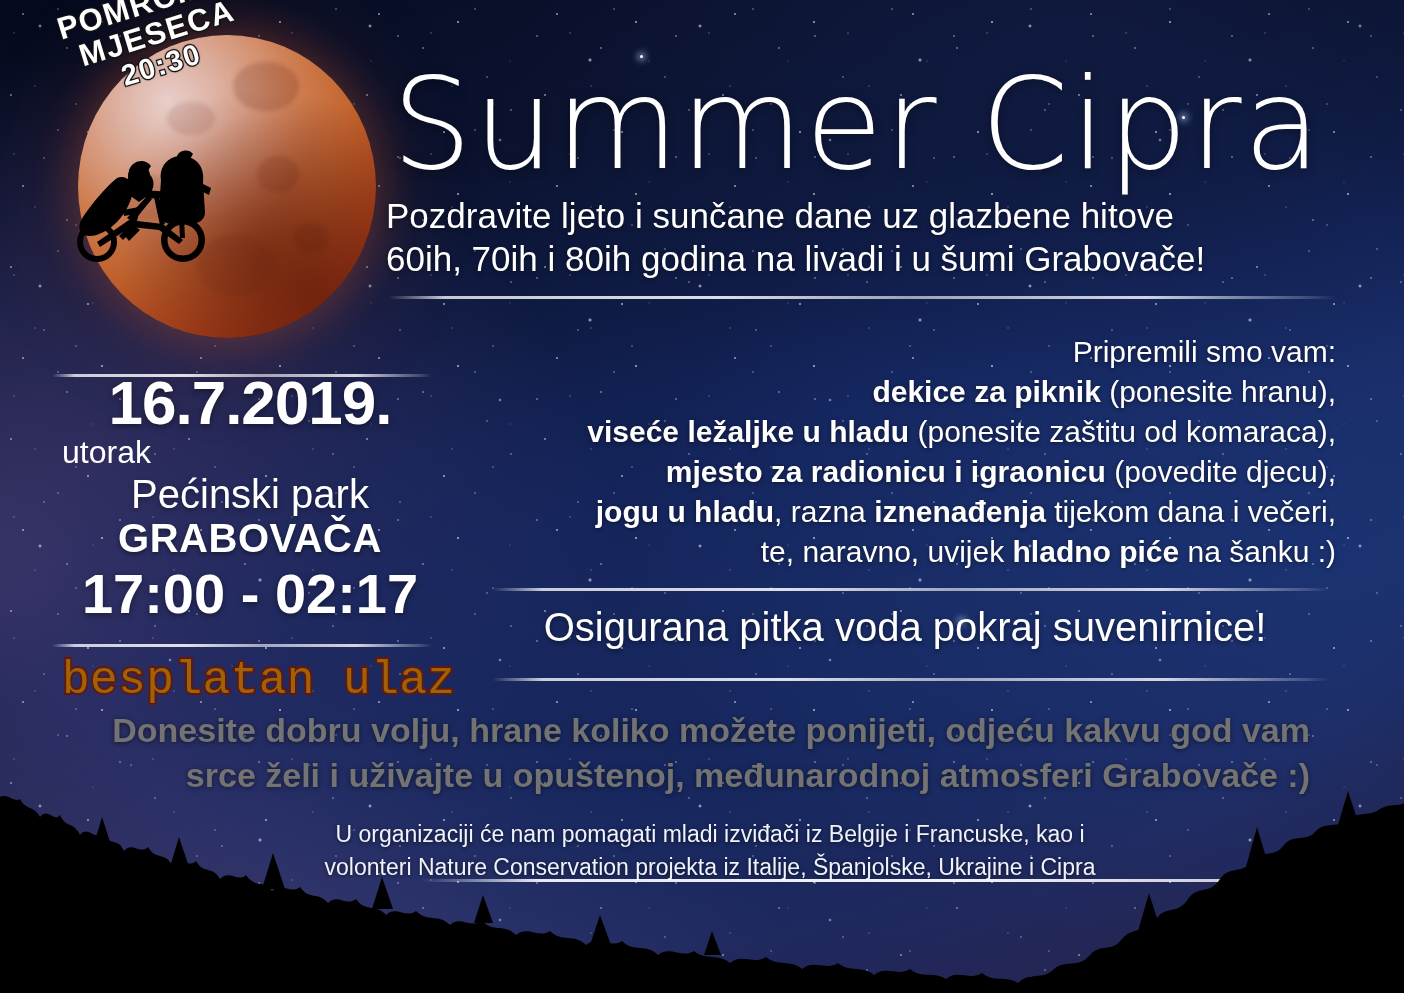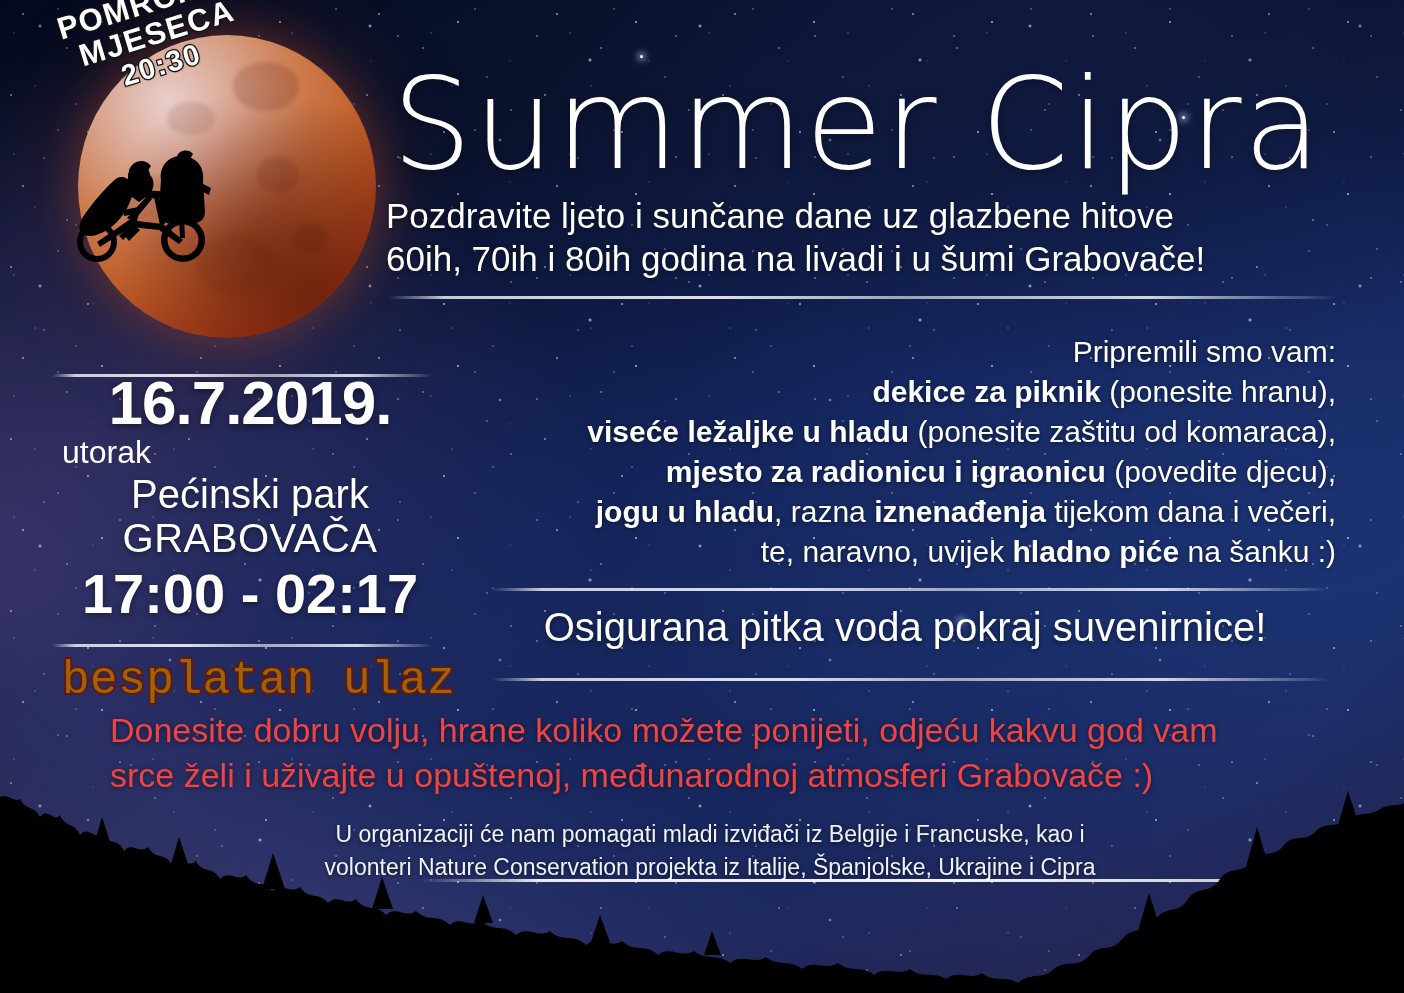--- a/index.html
+++ b/index.html
@@ -130,21 +130,21 @@
     filter:blur(.35px);opacity:.9;
   }
 
   
   .leftcol{position:absolute;left:50px;top:372px;width:400px;text-align:center;color:#fff;}
   .date-big{font-size:62px;font-weight:bold;line-height:1;letter-spacing:-1px;
             text-shadow:0 2px 6px rgba(0,0,0,.45);}
   .weekday{font-size:32px;font-weight:300;line-height:1;margin-top:2px;text-align:left;padding-left:12px;}
   .place1{font-size:40px;font-weight:400;line-height:1.1;margin-top:4px;
           text-shadow:0 2px 5px rgba(0,0,0,.4);}
-  .place2{font-size:40px;font-weight:normal;line-height:1.12;letter-spacing:.5px;
+  .place2{font-size:40px;font-weight:bold;line-height:1.12;letter-spacing:.5px;
           text-shadow:0 2px 5px rgba(0,0,0,.45);}
   .time-big{font-size:56px;font-weight:bold;line-height:1.1;margin-top:2px;
             text-shadow:0 2px 6px rgba(0,0,0,.45);}
   .free-entry{
     position:absolute;left:62px;top:655px;
     font-family:Liberation Mono, monospace;
     font-size:46px;font-weight:300;color:#a16207;letter-spacing:.5px;
     -webkit-text-stroke:4px #5e1a12;
     paint-order:stroke fill;
   }
@@ -157,22 +157,22 @@
   }
   .offer b{font-weight:bold;}
 
   .water{
     position:absolute;left:470px;top:605px;width:870px;text-align:center;
     color:#fff;font-size:40px;font-weight:300;line-height:1.1;
     text-shadow:0 2px 5px rgba(0,0,0,.45);
   }
 
   .bring{
-    position:absolute;left:110px;top:708px;width:1200px;text-align:left;
-    color:#ef4444;font-size:34px;line-height:1.32;font-weight:400;
+    position:absolute;left:110px;top:708px;width:1200px;text-align:right;
+    color:#737373;font-size:34px;line-height:1.32;font-weight:700;
     text-shadow:0 1px 5px rgba(0,0,0,.5);
   }
 
   .credits{
     position:absolute;left:210px;top:818px;width:1000px;text-align:center;
     color:#f0f2fb;font-size:23px;line-height:1.45;font-weight:300;
     text-shadow:0 1px 4px rgba(0,0,0,.6);
   }
 
   

